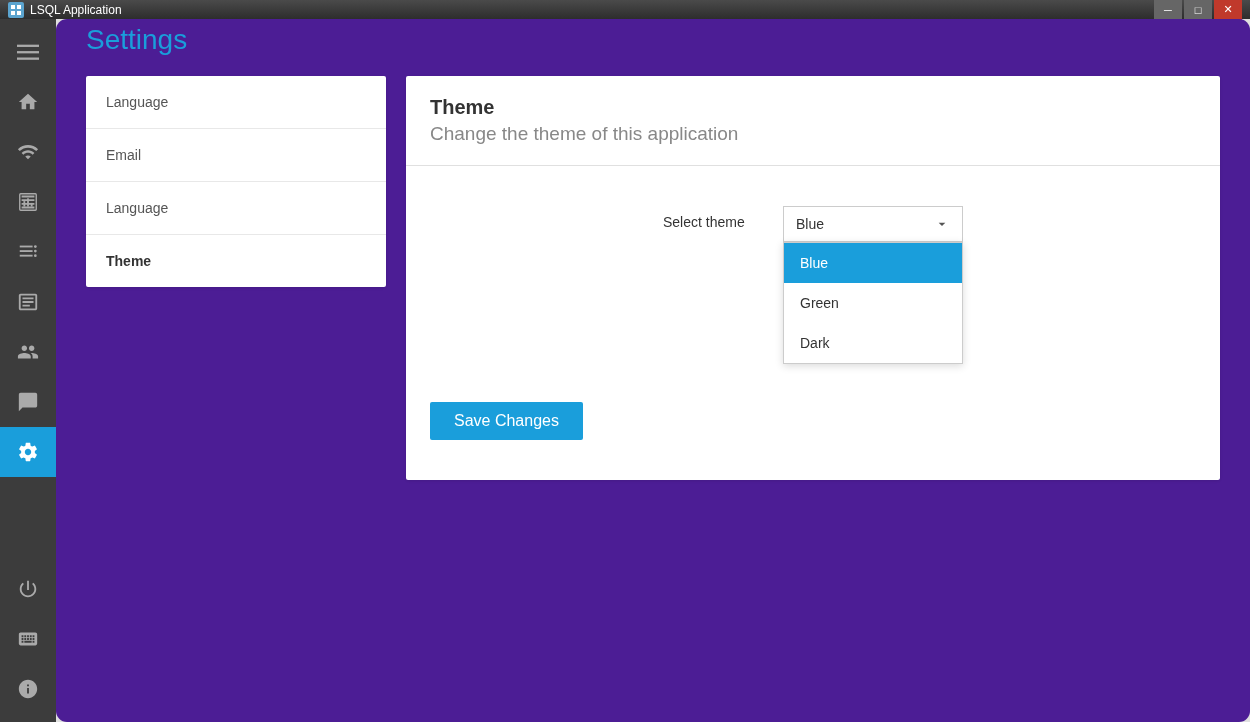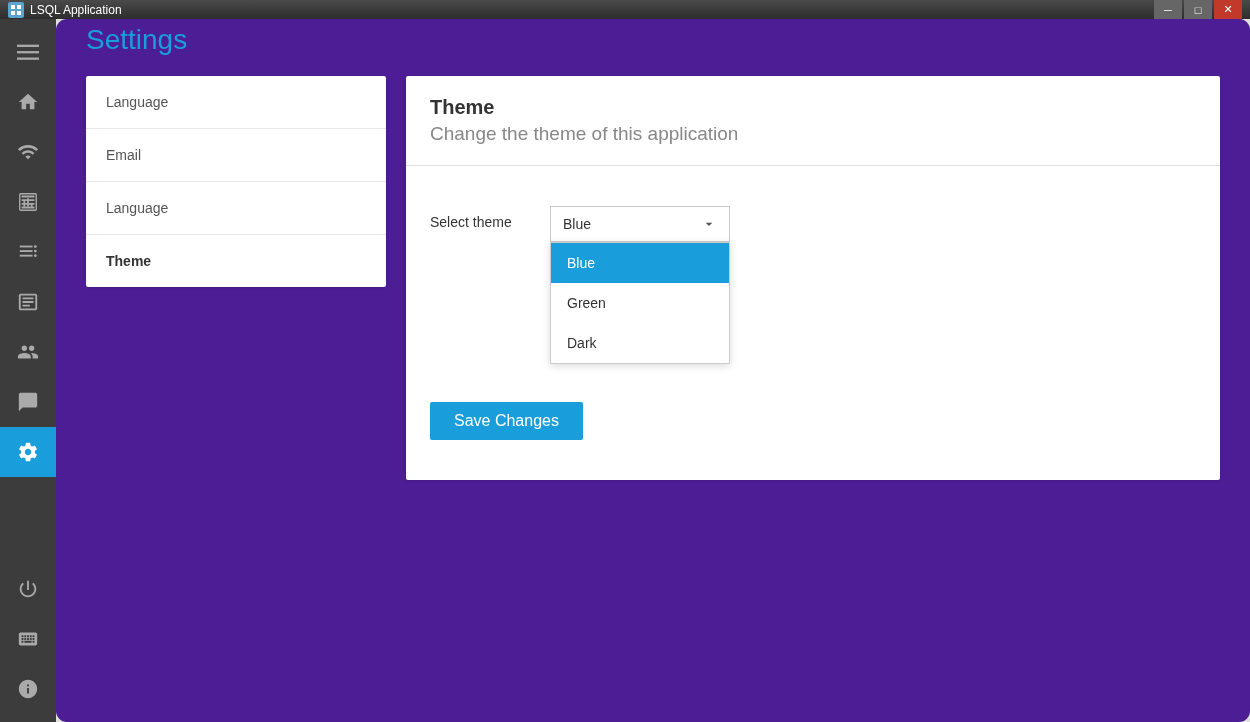--- a/index.html
+++ b/index.html
@@ -167,20 +167,21 @@
     .panel-body {
       padding: 40px 24px;
     }
 
     
     .theme-row {
       display: flex;
       align-items: flex-start;
       gap: 20px;
       position: relative;
+      justify-content: center;
     }
     .theme-label {
       font-size: 14px;
       color: #333;
       padding-top: 8px;
       width: 100px;
     }
     .dropdown-container {
       position: relative;
     }

